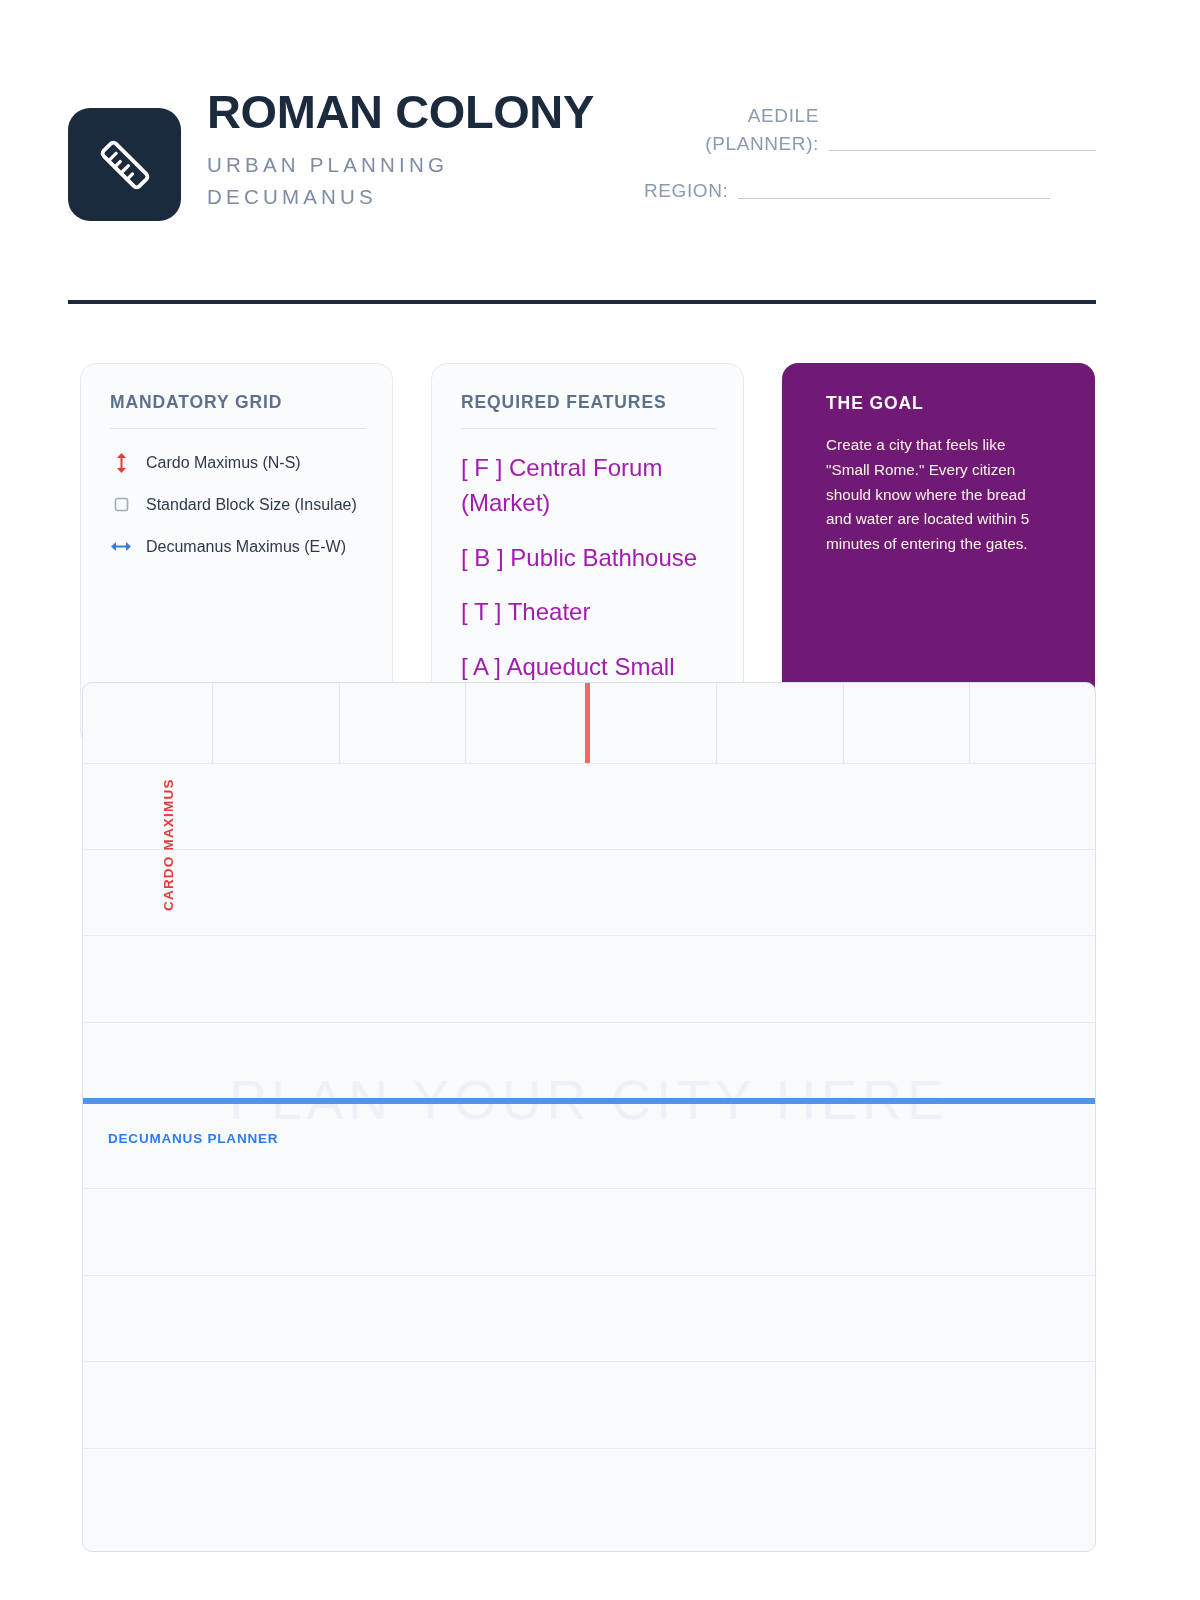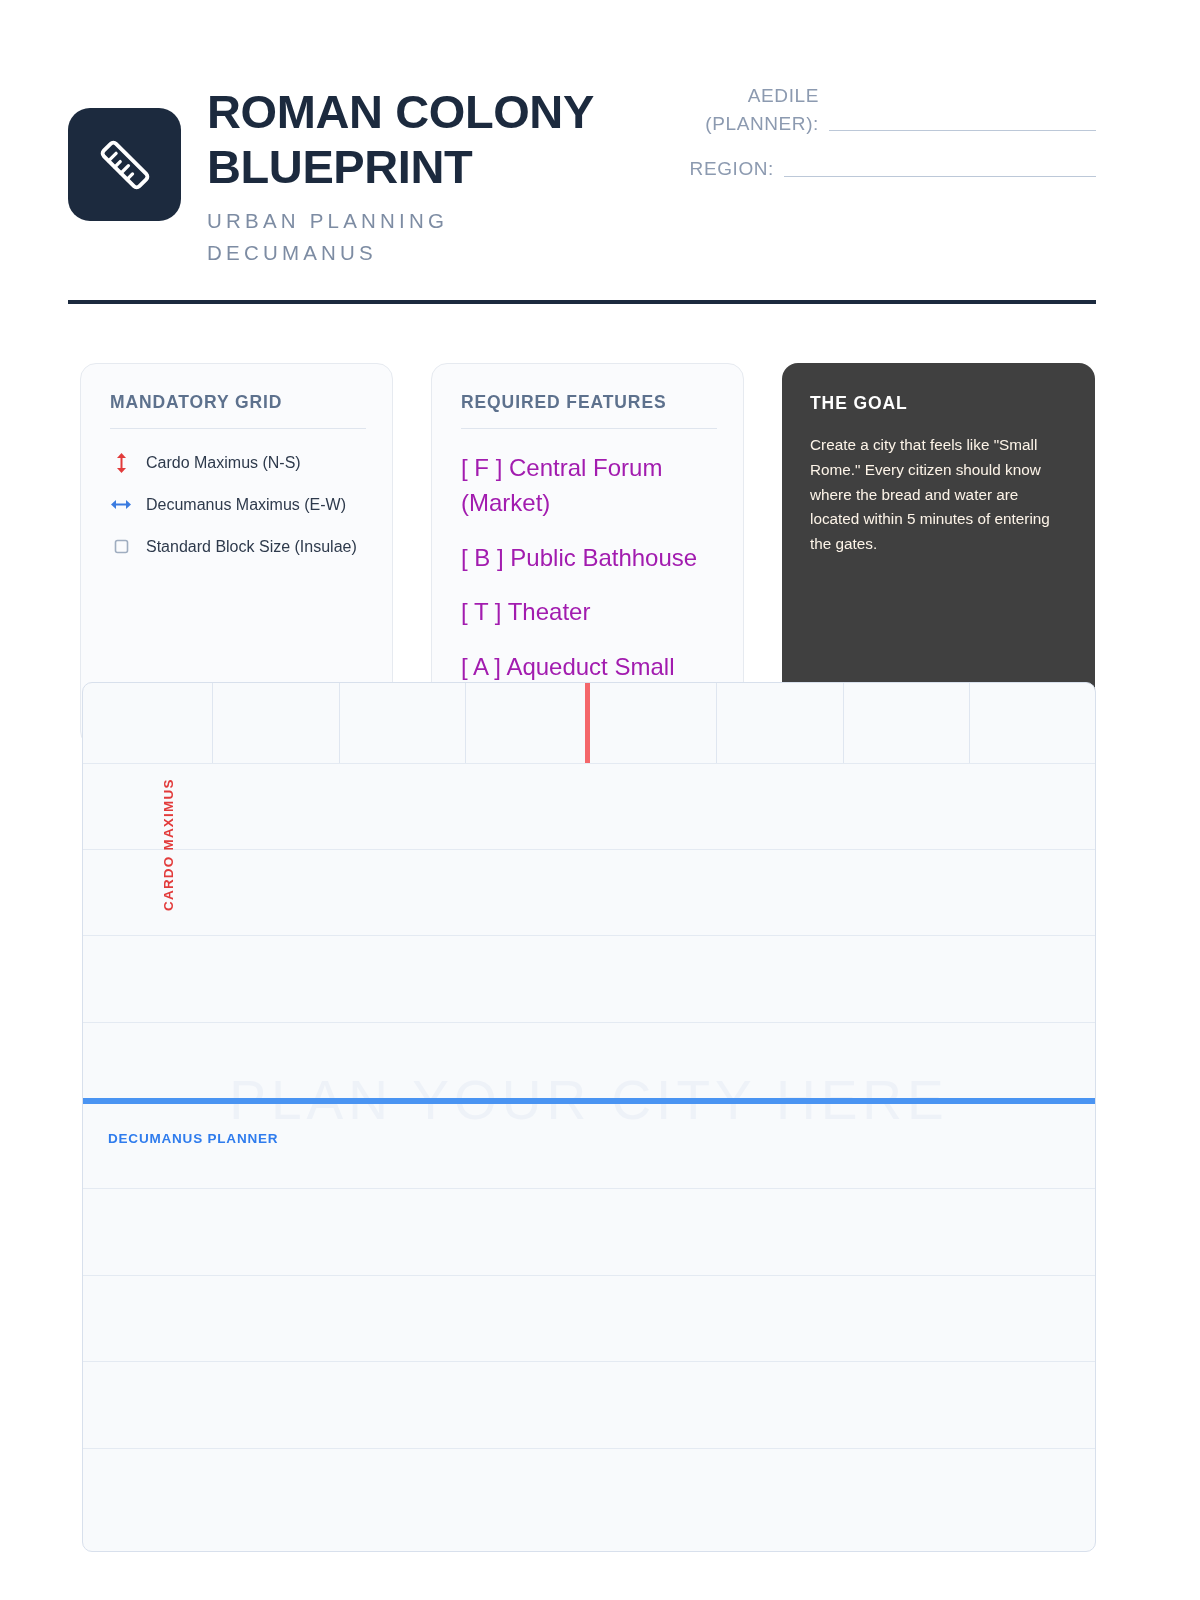--- a/index.html
+++ b/index.html
@@ -71,23 +71,23 @@
     max-width: 400px;
   }
 
   .meta {
     margin-top: 12px;
     width: 452px;
   }
   .meta-row {
     display: flex;
     align-items: flex-end;
-    justify-content: flex-end;
     gap: 10px;
     margin-bottom: 18px;
+    margin-top: 20px;
   }
   .meta-label {
     font-size: 19px;
     color: #8c9ab0;
     letter-spacing: 0.6px;
     text-align: right;
     line-height: 1.45;
     flex: 0 0 auto;
     max-width: 175px;
   }
@@ -164,23 +164,23 @@
 
   .feat-item {
     font-size: 24px;
     color: #a21caf;
     line-height: 1.45;
     margin-bottom: 20px;
   }
   .feat-item:last-child { margin-bottom: 0; }
 
   .card.goal {
-    background: #404040;
+    background: #701a75;
     border: none;
-    padding: 30px 28px;
+    padding: 30px 44px;
   }
   .goal-title {
     font-size: 17.5px;
     font-weight: bold;
     color: #ffffff;
     letter-spacing: 0.9px;
     margin-bottom: 19px;
   }
   .goal-text {
     font-size: 15.3px;
@@ -290,21 +290,20 @@
             <line x1="23" y1="26" x2="31" y2="26" stroke="#ffffff" stroke-width="3.4" stroke-linecap="round"></line>
             <line x1="23" y1="35" x2="34" y2="35" stroke="#ffffff" stroke-width="3.4" stroke-linecap="round"></line>
             <line x1="23" y1="44" x2="31" y2="44" stroke="#ffffff" stroke-width="3.4" stroke-linecap="round"></line>
           </g>
         </svg>
       </div>
 
       <div class="brand-text">
         <div class="title">
           <span>ROMAN COLONY</span><br>
-          <span>BLUEPRINT</span>
         </div>
         <div class="subtitle">URBAN PLANNING DECUMANUS</div>
       </div>
     </div>
 
     <div class="meta">
       <div class="meta-row aedile">
         <div class="meta-label">AEDILE (PLANNER):</div>
         <div class="meta-line"></div>
       </div>
@@ -329,36 +328,36 @@
             <line x1="6.5" y1="4" x2="6.5" y2="18" stroke="#e23b3b" stroke-width="2"></line>
             <path d="M6.5 1 L11 6 L2 6 Z" fill="#e23b3b"></path>
             <path d="M6.5 21 L11 16 L2 16 Z" fill="#e23b3b"></path>
           </svg>
         </span>
         <span class="gi-label">Cardo Maximus (N-S)</span>
       </div>
 
       <div class="grid-item">
         <span class="gi-icon">
+          <svg width="15" height="15" viewBox="0 0 15 15" aria-hidden="true">
+            <rect x="1.5" y="1.5" width="12" height="12" rx="2" ry="2" fill="none" stroke="#9fadc0" stroke-width="1.6"></rect>
+          </svg>
+        </span>
+        <span class="gi-label">Standard Block Size (Insulae)</span>
+      </div>
+
+      <div class="grid-item">
+        <span class="gi-icon">
           <svg width="22" height="13" viewBox="0 0 22 13" aria-hidden="true">
             <line x1="4" y1="6.5" x2="18" y2="6.5" stroke="#3a7be0" stroke-width="2"></line>
             <path d="M1 6.5 L6 2 L6 11 Z" fill="#3a7be0"></path>
             <path d="M21 6.5 L16 2 L16 11 Z" fill="#3a7be0"></path>
           </svg>
         </span>
         <span class="gi-label">Decumanus Maximus (E-W)</span>
-      </div>
-
-      <div class="grid-item">
-        <span class="gi-icon">
-          <svg width="15" height="15" viewBox="0 0 15 15" aria-hidden="true">
-            <rect x="1.5" y="1.5" width="12" height="12" rx="2" ry="2" fill="none" stroke="#9fadc0" stroke-width="1.6"></rect>
-          </svg>
-        </span>
-        <span class="gi-label">Standard Block Size (Insulae)</span>
       </div>
     </div>
 
     <div class="card">
       <div class="card-title">REQUIRED FEATURES</div>
       <div class="card-divider"></div>
       <div class="feat-item">[ F ] Central Forum (Market)</div>
       <div class="feat-item">[ B ] Public Bathhouse</div>
       <div class="feat-item">[ T ] Theater</div>
       <div class="feat-item">[ A ] Aqueduct Small Point</div>

